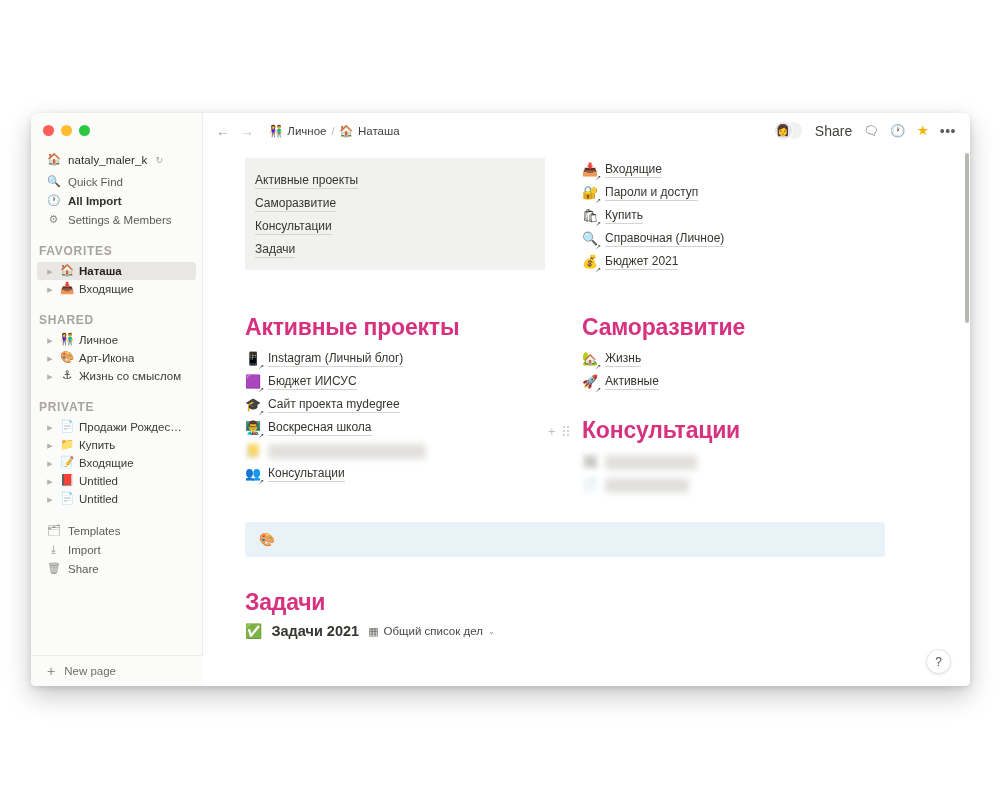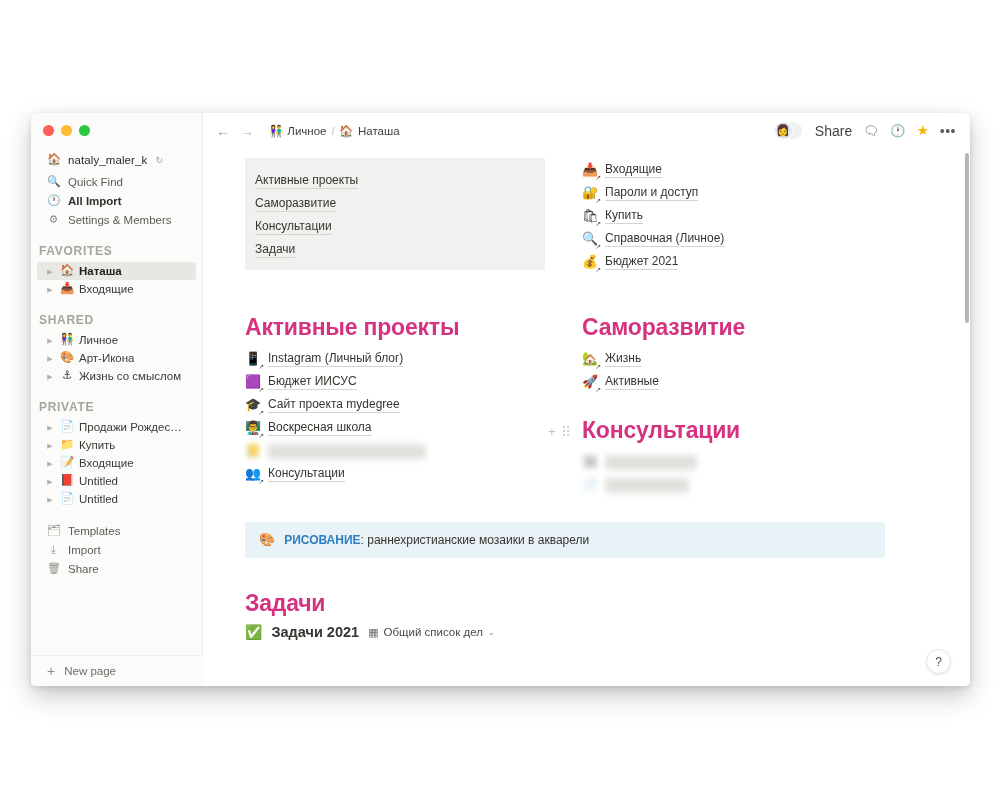--- a/index.html
+++ b/index.html
@@ -647,21 +647,20 @@
             </div>
             <div class="link-row redacted">
               <span class="link-emoji">📄</span>
               <span class="link-label">Светлана Тарн</span>
             </div>
           </div>
         </div>
 
         <div class="callout">
           <span class="co-emoji">🎨</span>
-          <span><span class="co-strong">РИСОВАНИЕ</span><span>: раннехристианские мозаики в акварели</span></span>
         </div>
 
         <div class="task-head">
           <h1 class="section">Задачи</h1>
           <div class="db-row">
             <span class="db-emoji">✅</span>
             <span>Задачи 2021</span>
             <span class="db-view">
               <span class="tbl-ico">▦</span>
               <span>Общий список дел</span>

